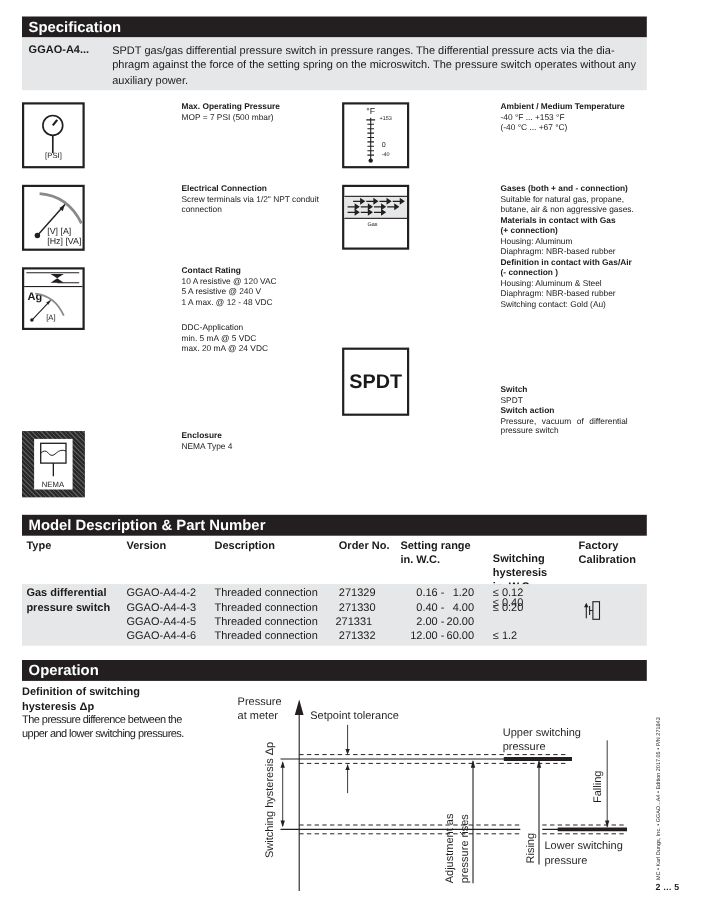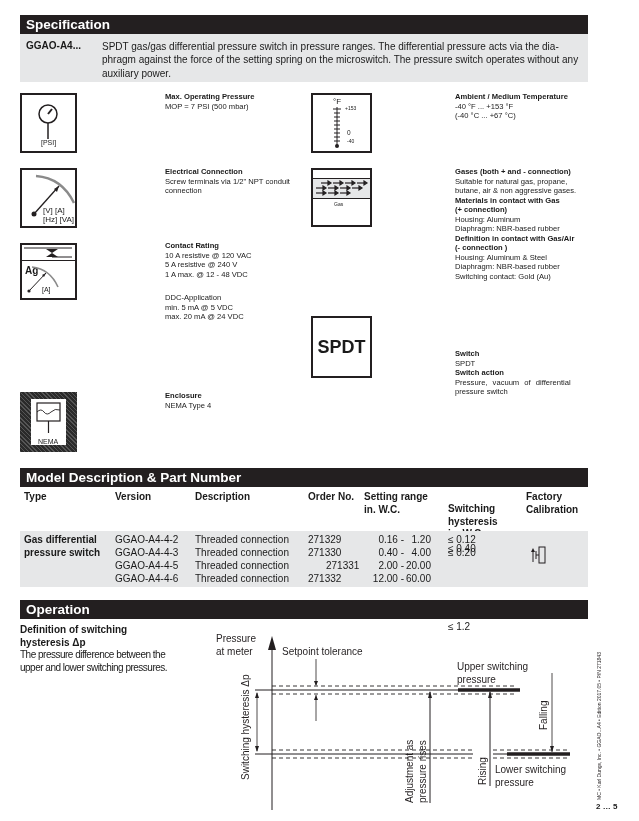--- a/index.html
+++ b/index.html
@@ -221,32 +221,32 @@
     <div class="td" style="left:115px; top:546px;">GGAO-A4-4-3</div>
     <div class="td" style="left:195px; top:546px;">Threaded connection</div>
     <div class="td" style="left:308px; top:546px;">271330</div>
     <div class="td" style="left:364px; top:546px; width:40px; text-align:right;">0.40 -</div>
     <div class="td" style="left:404px; top:546px; width:27px; text-align:right;">4.00</div>
     <div class="td" style="left:448px; top:546px;">≤ 0.20</div>
   </div>
   <div>
     <div class="td" style="left:115px; top:559px;">GGAO-A4-4-5</div>
     <div class="td" style="left:195px; top:559px;">Threaded connection</div>
-    <div class="td" style="left:326px; top:559px;">271331</div>
+    <div class="td" style="left:305px; top:559px;">271331</div>
     <div class="td" style="left:364px; top:559px; width:40px; text-align:right;">2.00 -</div>
     <div class="td" style="left:404px; top:559px; width:27px; text-align:right;">20.00</div>
     <div class="td" style="left:448px; top:542px;">≤ 0.40</div>
   </div>
   <div>
     <div class="td" style="left:115px; top:572px;">GGAO-A4-4-6</div>
     <div class="td" style="left:195px; top:572px;">Threaded connection</div>
     <div class="td" style="left:308px; top:572px;">271332</div>
     <div class="td" style="left:364px; top:572px; width:40px; text-align:right;">12.00 -</div>
     <div class="td" style="left:404px; top:572px; width:27px; text-align:right;">60.00</div>
-    <div class="td" style="left:448px; top:572px;margin-top:48px;">≤ 1.2</div>
+    <div class="td" style="left:448px; top:572px;">≤ 1.2</div>
   </div>
 
   <svg class="abs" style="left:530px; top:545px;" width="20" height="20" viewBox="0 0 20 20">
     <line x1="3" y1="5" x2="3" y2="17" stroke="#231f20" stroke-width="1"></line>
     <polygon points="1,7 3,3 5,7" fill="#231f20"></polygon>
     <rect x="9" y="2" width="6" height="16" fill="none" stroke="#231f20" stroke-width="1"></rect>
     <line x1="6" y1="10" x2="9" y2="10" stroke="#231f20" stroke-width="1"></line>
     <line x1="6" y1="6" x2="6" y2="14" stroke="#231f20" stroke-width="1"></line>
   </svg>
 </div>

